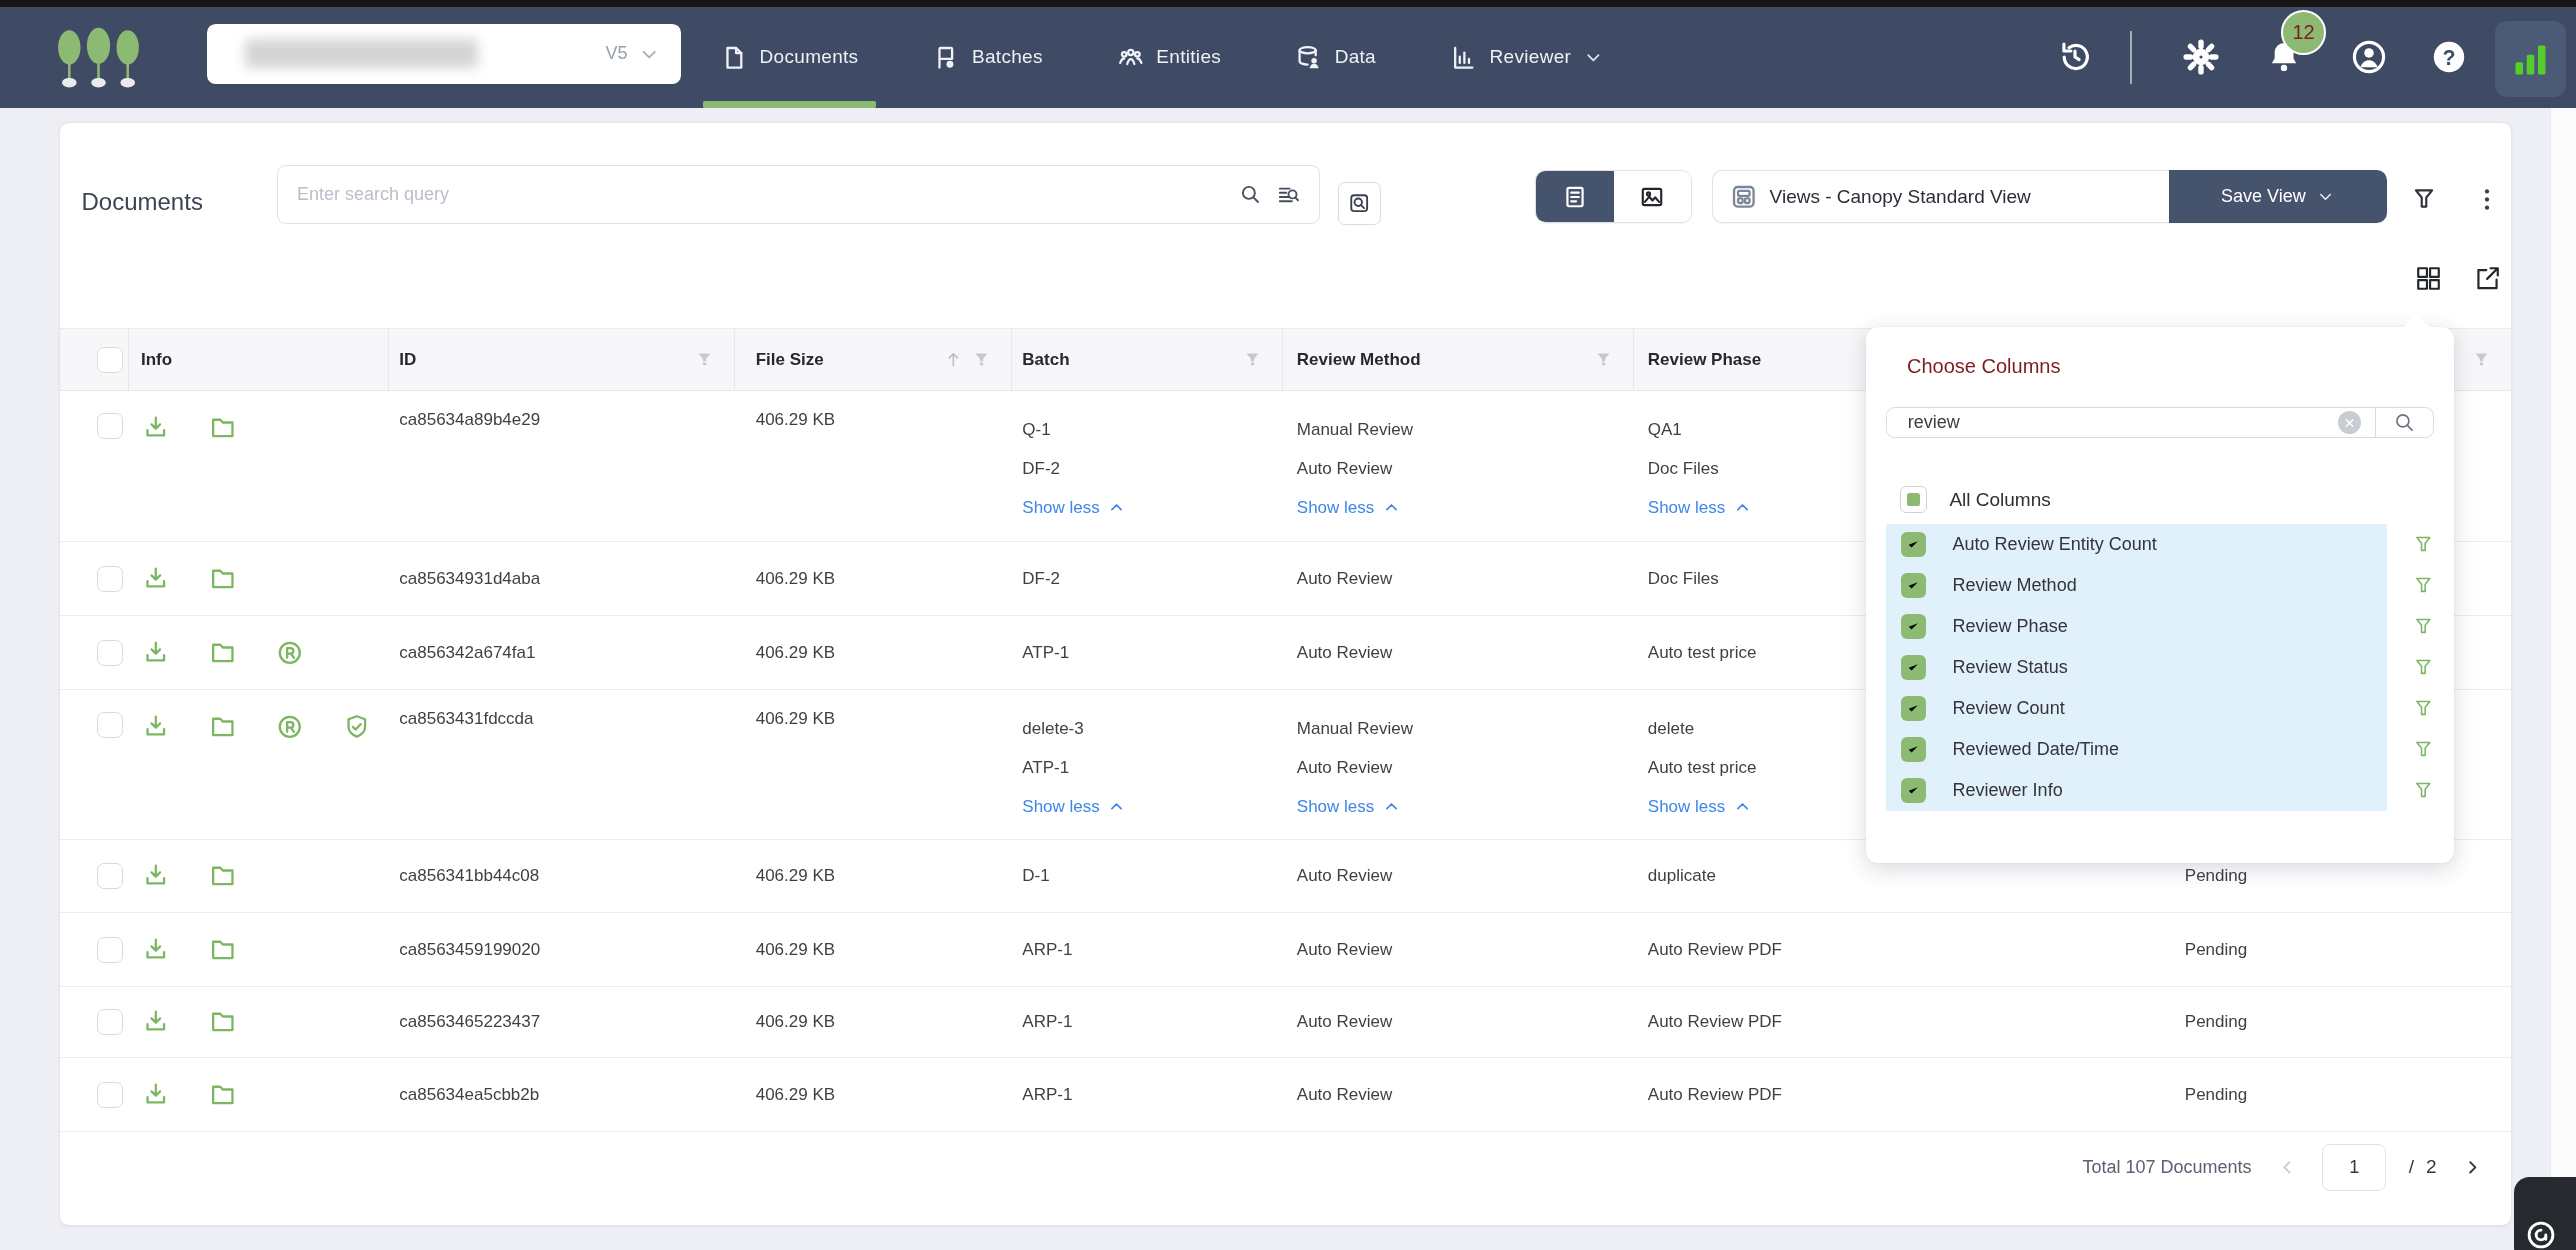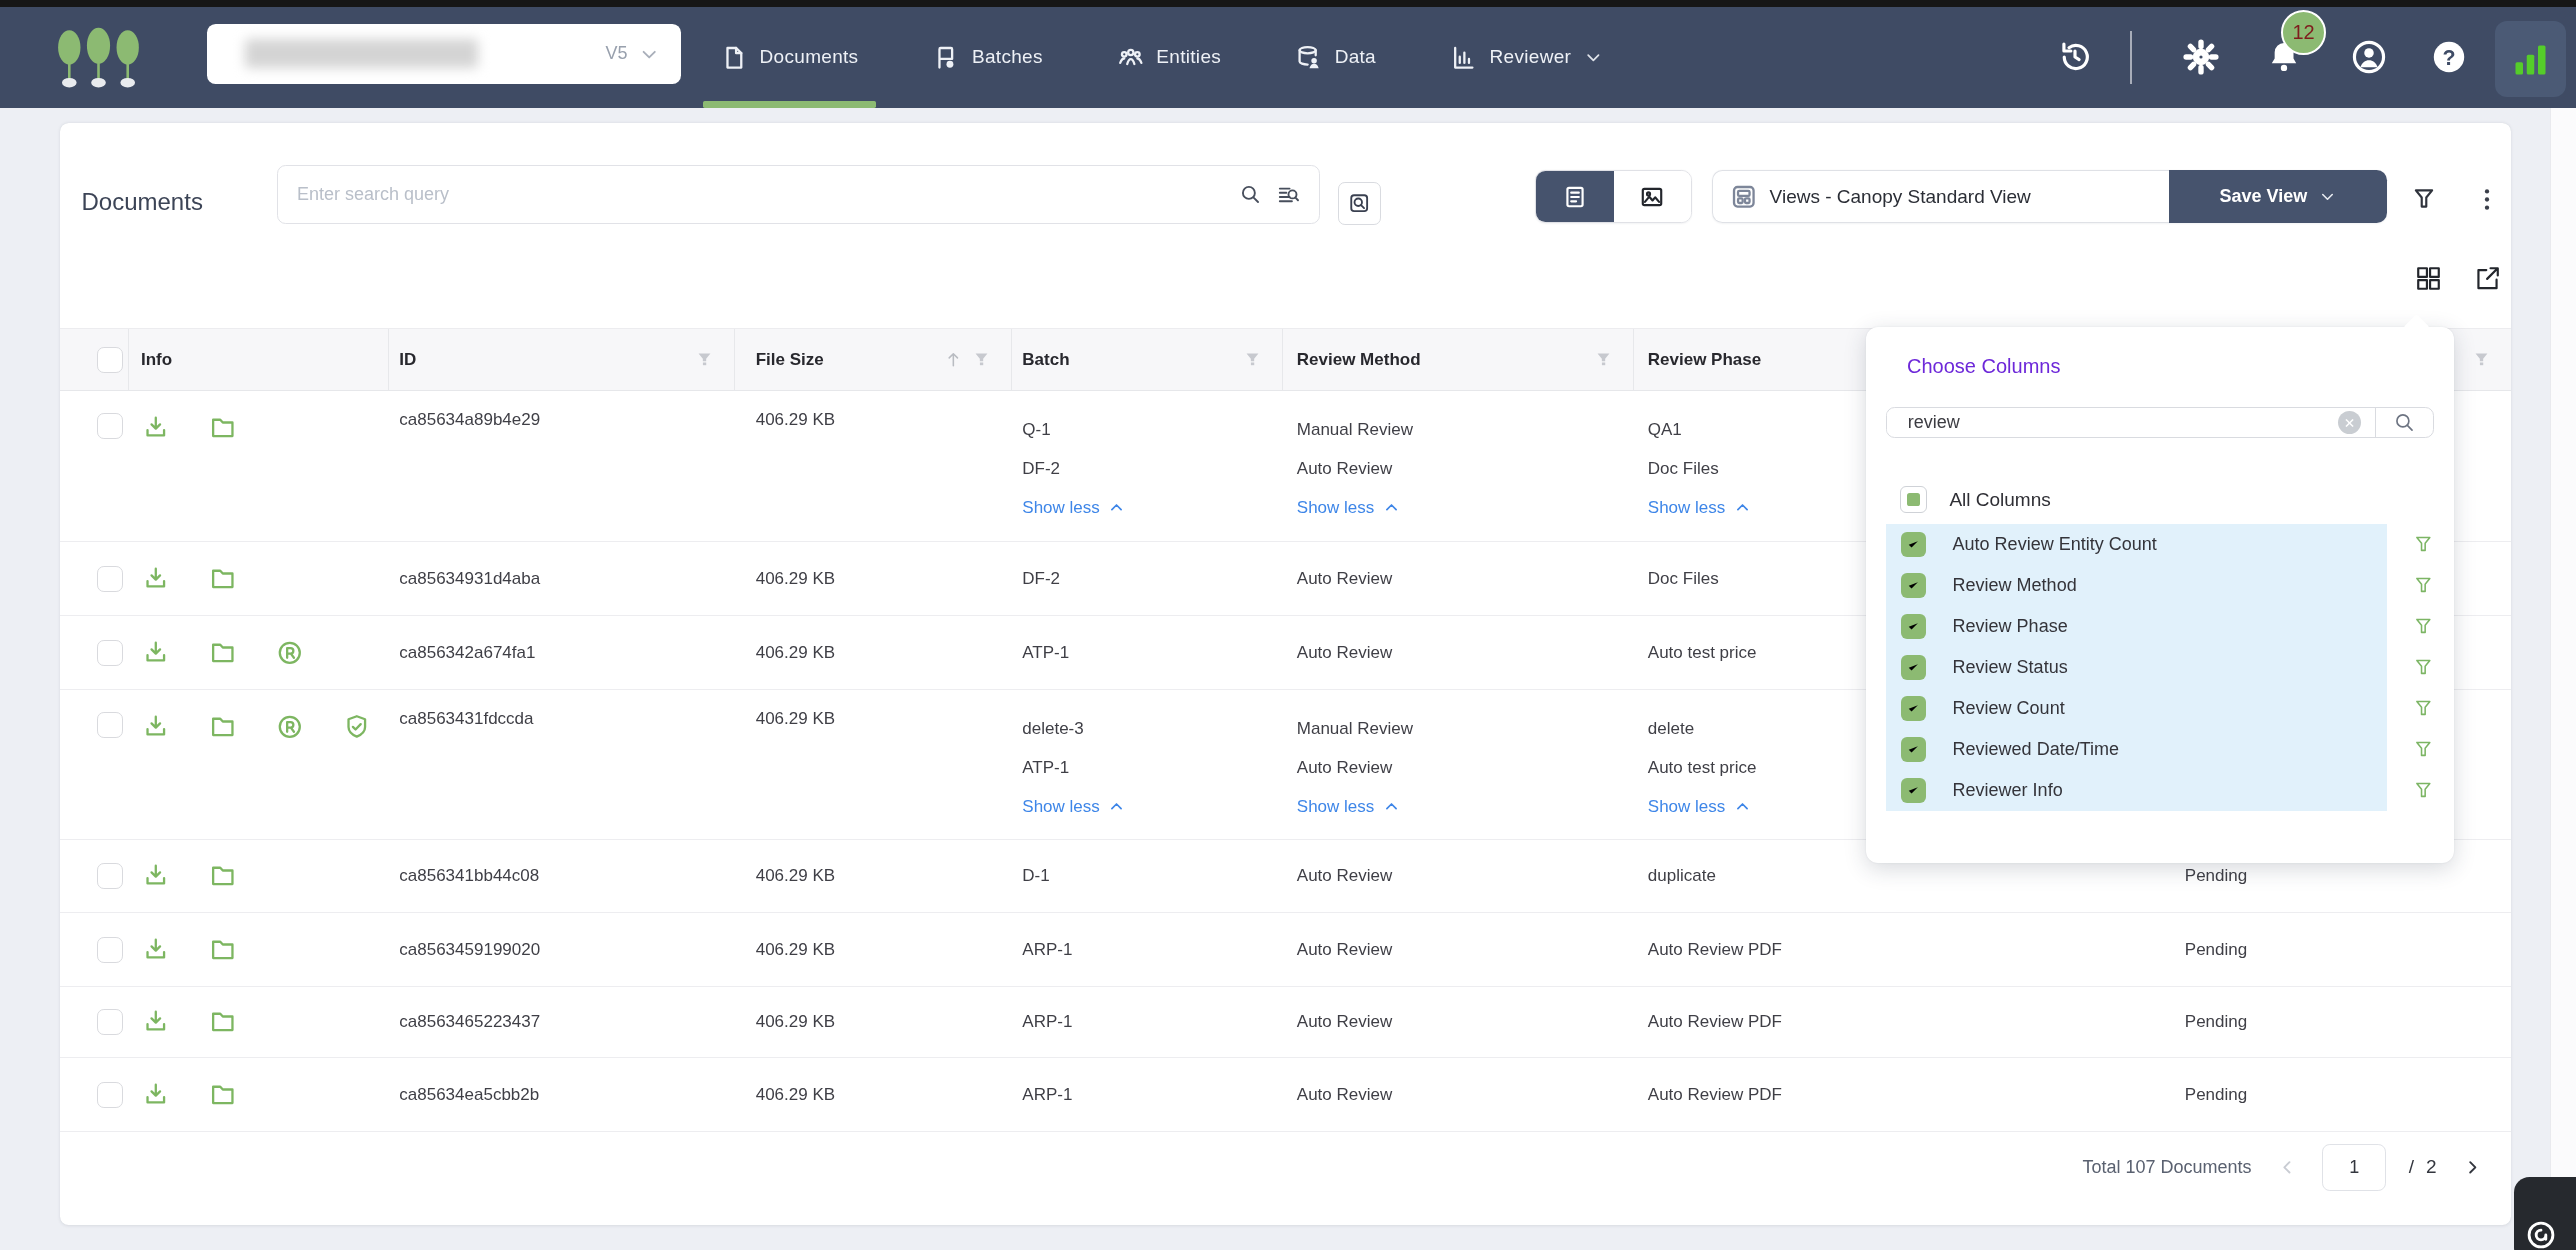--- a/index.html
+++ b/index.html
@@ -50,21 +50,21 @@
   .search-doc-btn svg{width:22.4px;height:22.4px;}
   .seg-toggle{position:absolute;left:1475px;top:47px;width:157px;height:53px;border:0.9px solid #e0e1e6;border-radius:10.3px;overflow:hidden;display:flex;box-shadow:0 0.9px 1.7px rgba(35,45,65,.06);}
   .seg{flex:1;display:flex;align-items:center;justify-content:center;cursor:pointer;}
   .seg svg{width:26px;height:26px;}
   .seg.active{background:#46536d;color:#fff;}
   .seg.inactive{background:#fff;color:#23262c;}
   .views-group{position:absolute;left:1652px;top:47px;height:53px;display:flex;border-radius:10.3px;box-shadow:0 0.9px 1.7px rgba(35,45,65,.06);}
   .views-pill{width:457px;background:#fff;border:0.9px solid #dfe1e6;border-right:none;border-radius:10.3px 0 0 10.3px;display:flex;align-items:center;padding:0 17px;gap:12px;cursor:pointer;}
   .views-pill .icon{width:27.6px;height:27.6px;color:#7d8699;}
   .views-label{font-size:19px;color:#2b2e36;}
-  .save-view{width:218px;background:#46536d;border-radius:0 10.3px 10.3px 0;display:flex;align-items:center;justify-content:center;gap:10.3px;color:#fff;font-size:18px;cursor:pointer;font-weight:bold;}
+  .save-view{width:218px;background:#46536d;border-radius:0 10.3px 10.3px 0;display:flex;align-items:center;justify-content:center;gap:10.3px;color:#fff;font-size:18px;cursor:pointer;}
   .save-view .icon{width:19px;height:19px;color:#e8ebf1;}
   .toolbar-funnel{position:absolute;left:2347px;top:59px;width:34px;height:34px;color:#2f333c;cursor:pointer;}
   .toolbar-funnel svg{width:26px;height:26px;}
   .kebab{position:absolute;left:2412px;top:59px;width:29px;height:34px;color:#3a3f4a;cursor:pointer;}
   .kebab svg{width:26px;height:31px;}
   .grid-btn,.export-btn{position:absolute;top:138px;width:34px;height:34px;color:#23262c;cursor:pointer;}
   .grid-btn{left:2351px;}
   .export-btn{left:2410px;}
   .grid-btn svg,.export-btn svg{width:29px;height:29px;stroke-width:1.8;}
 
@@ -106,21 +106,21 @@
   .pg-chev{width:26px;height:26px;cursor:pointer;}
   .pg-chev svg{width:20.7px;height:20.7px;stroke-width:2.2;}
   .pg-chev.prev{color:#c9ccd3;}
   .pg-chev.next{color:#33363e;}
   .pg-box{width:64px;height:47px;border:1.3px solid #e0e2e7;border-radius:7.8px;display:flex;align-items:center;justify-content:center;font-size:18px;color:#33363e;cursor:text;}
   .pg-sep{font-size:19px;color:#33363e;display:flex;gap:12px;}
 
   
   .popup{position:absolute;left:1866px;top:327px;width:588px;height:536px;background:#fff;border-radius:12px;box-shadow:0 5.2px 22.4px rgba(40,50,70,.18),0 0 1.7px rgba(40,50,70,.10);z-index:5;}
   .popup::before{content:"";position:absolute;top:-8.6px;left:541px;width:19px;height:19px;background:#fff;transform:rotate(45deg);border-radius:2.6px;}
-  .popup-title{position:absolute;left:41px;top:27.6px;font-size:20px;color:#6d28d9;}
+  .popup-title{position:absolute;left:41px;top:27.6px;font-size:20px;color:#7f1d1d;}
   .popup-search{position:absolute;left:20px;top:80px;width:548px;height:31px;border:1.3px solid #d9dbe0;border-radius:8.6px;display:flex;align-items:center;overflow:hidden;}
   .popup-search input{flex:1;border:none;outline:none;font-size:18px;color:#3c3c42;padding-left:20.7px;font-family:inherit;}
   .clear-btn{width:23px;height:23px;border-radius:50%;background:#c9cdd2;color:#fff;font-size:13.8px;display:flex;align-items:center;justify-content:center;margin-right:13.8px;cursor:pointer;flex:none;}
   .ps-divider{width:1.3px;align-self:stretch;background:#d9dbe0;}
   .ps-mag{width:57px;display:flex;align-items:center;justify-content:center;color:#6d7482;cursor:pointer;}
   .ps-mag svg{width:22.4px;height:22.4px;stroke-width:1.8;}
   .all-columns{position:absolute;left:34px;top:159px;display:flex;align-items:center;gap:22.4px;cursor:pointer;}
   .ind-box{width:27px;height:27px;border:1.7px solid #cfd2d7;border-radius:6px;background:#fff;display:flex;align-items:center;justify-content:center;}
   .ind-box .ind{width:13px;height:13px;background:var(--green);border-radius:2.6px;}
   .all-label{font-size:19px;color:#2f2f35;}

